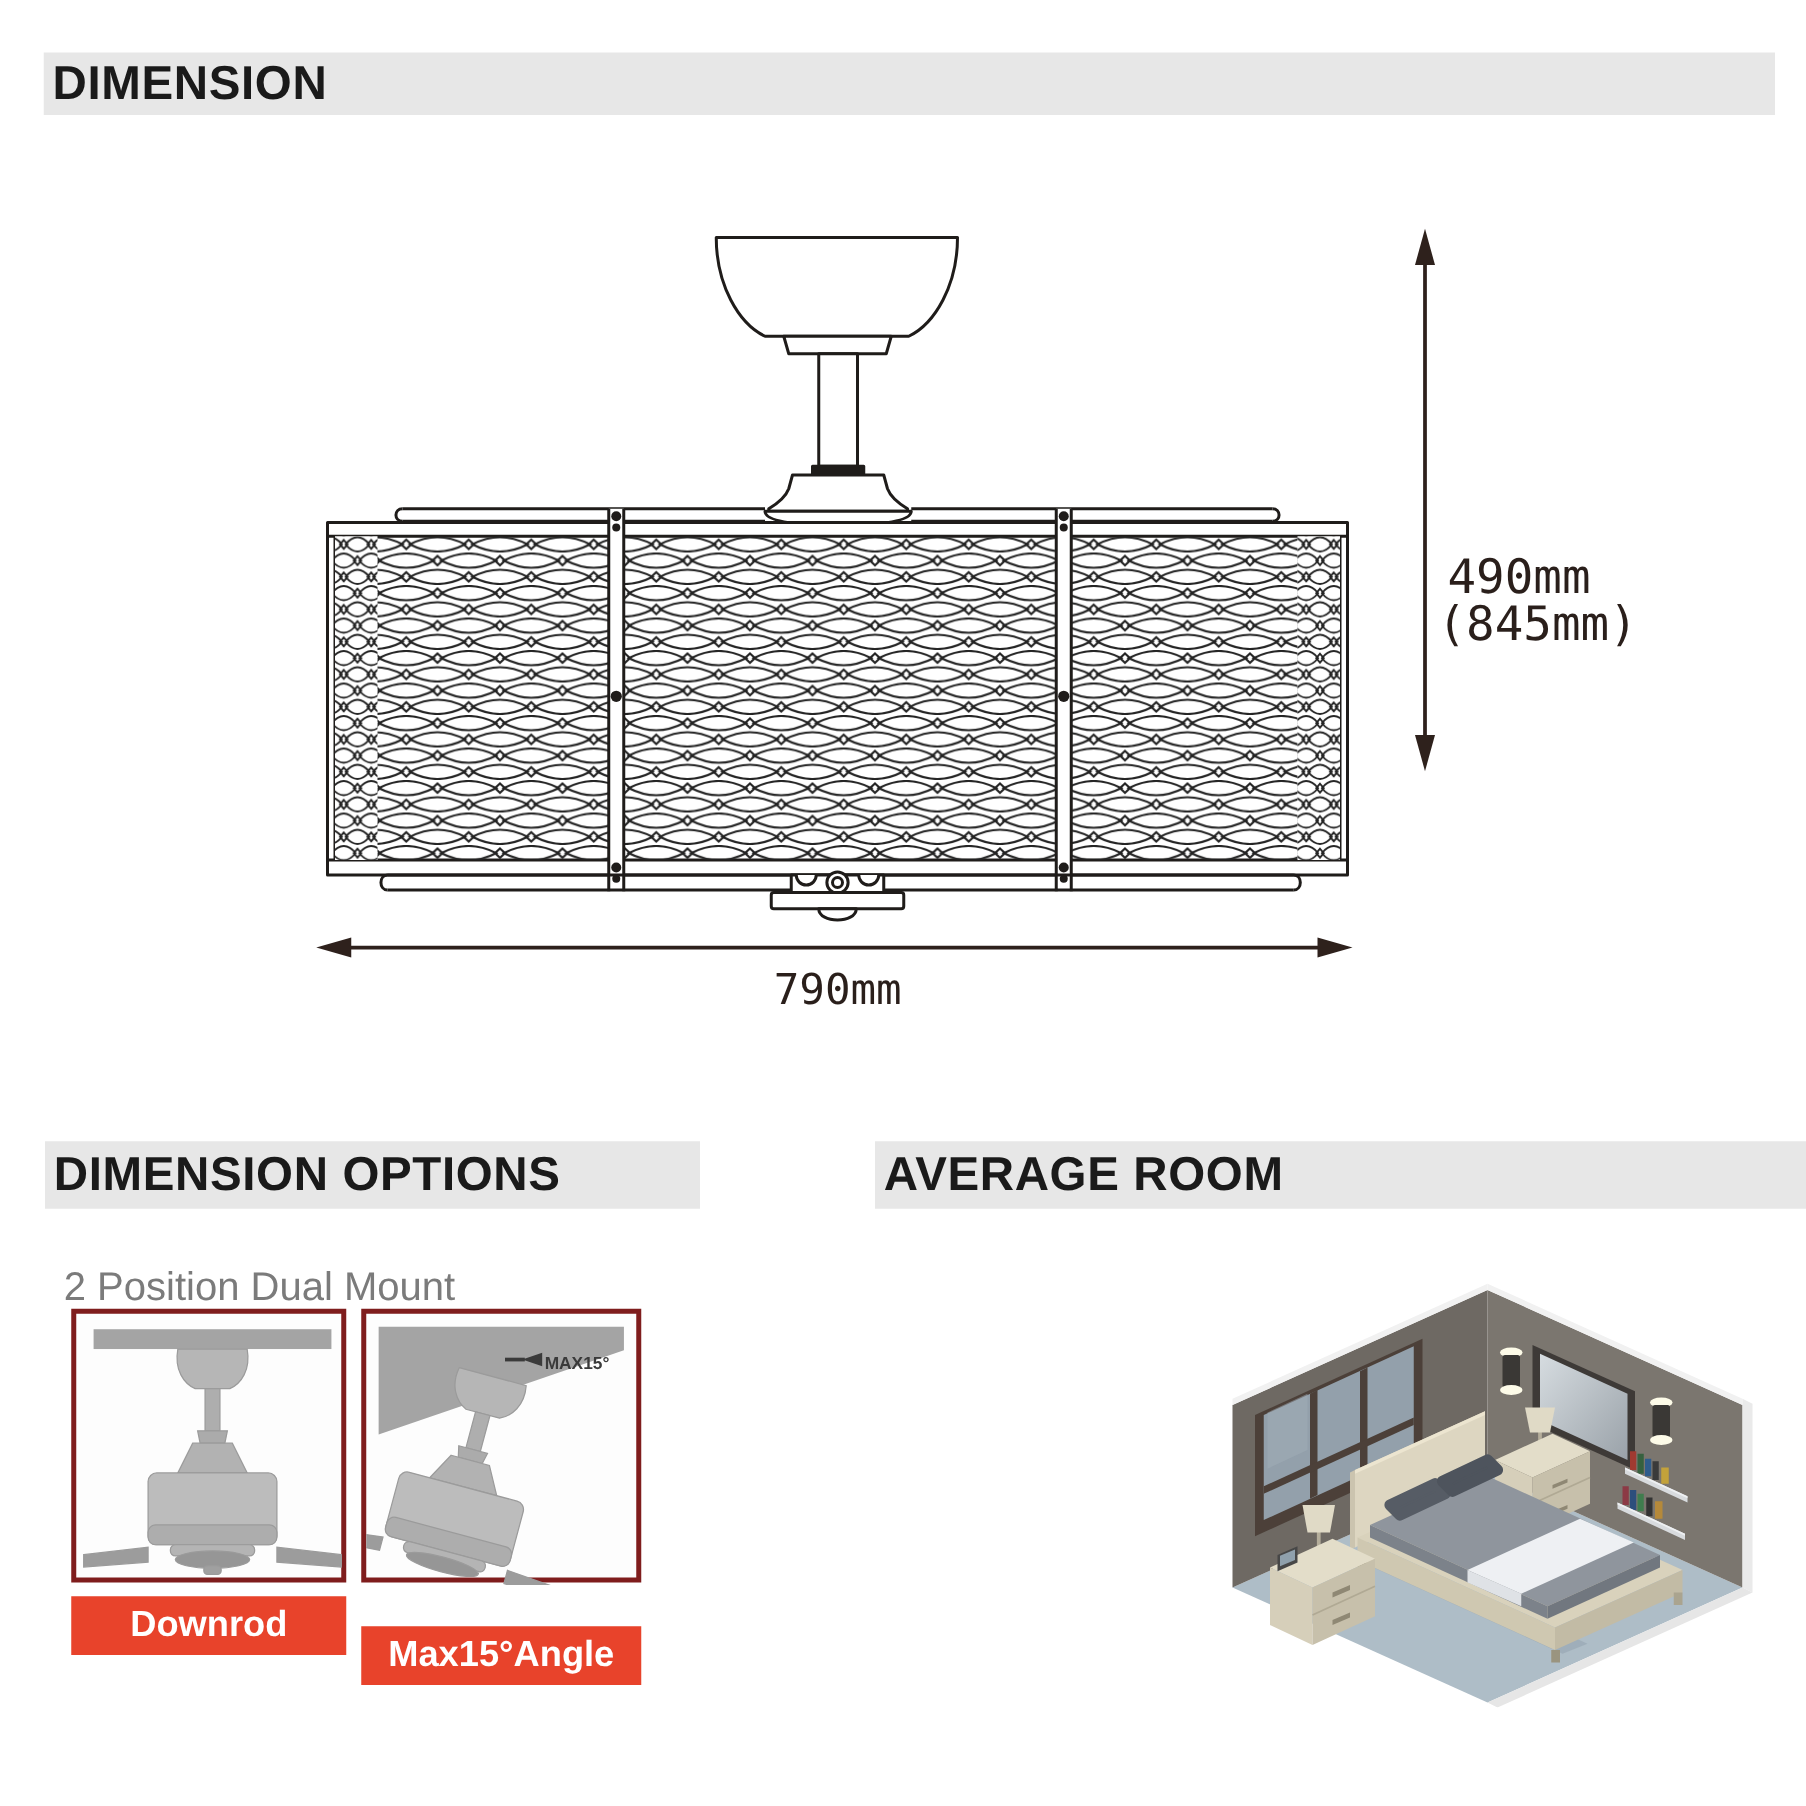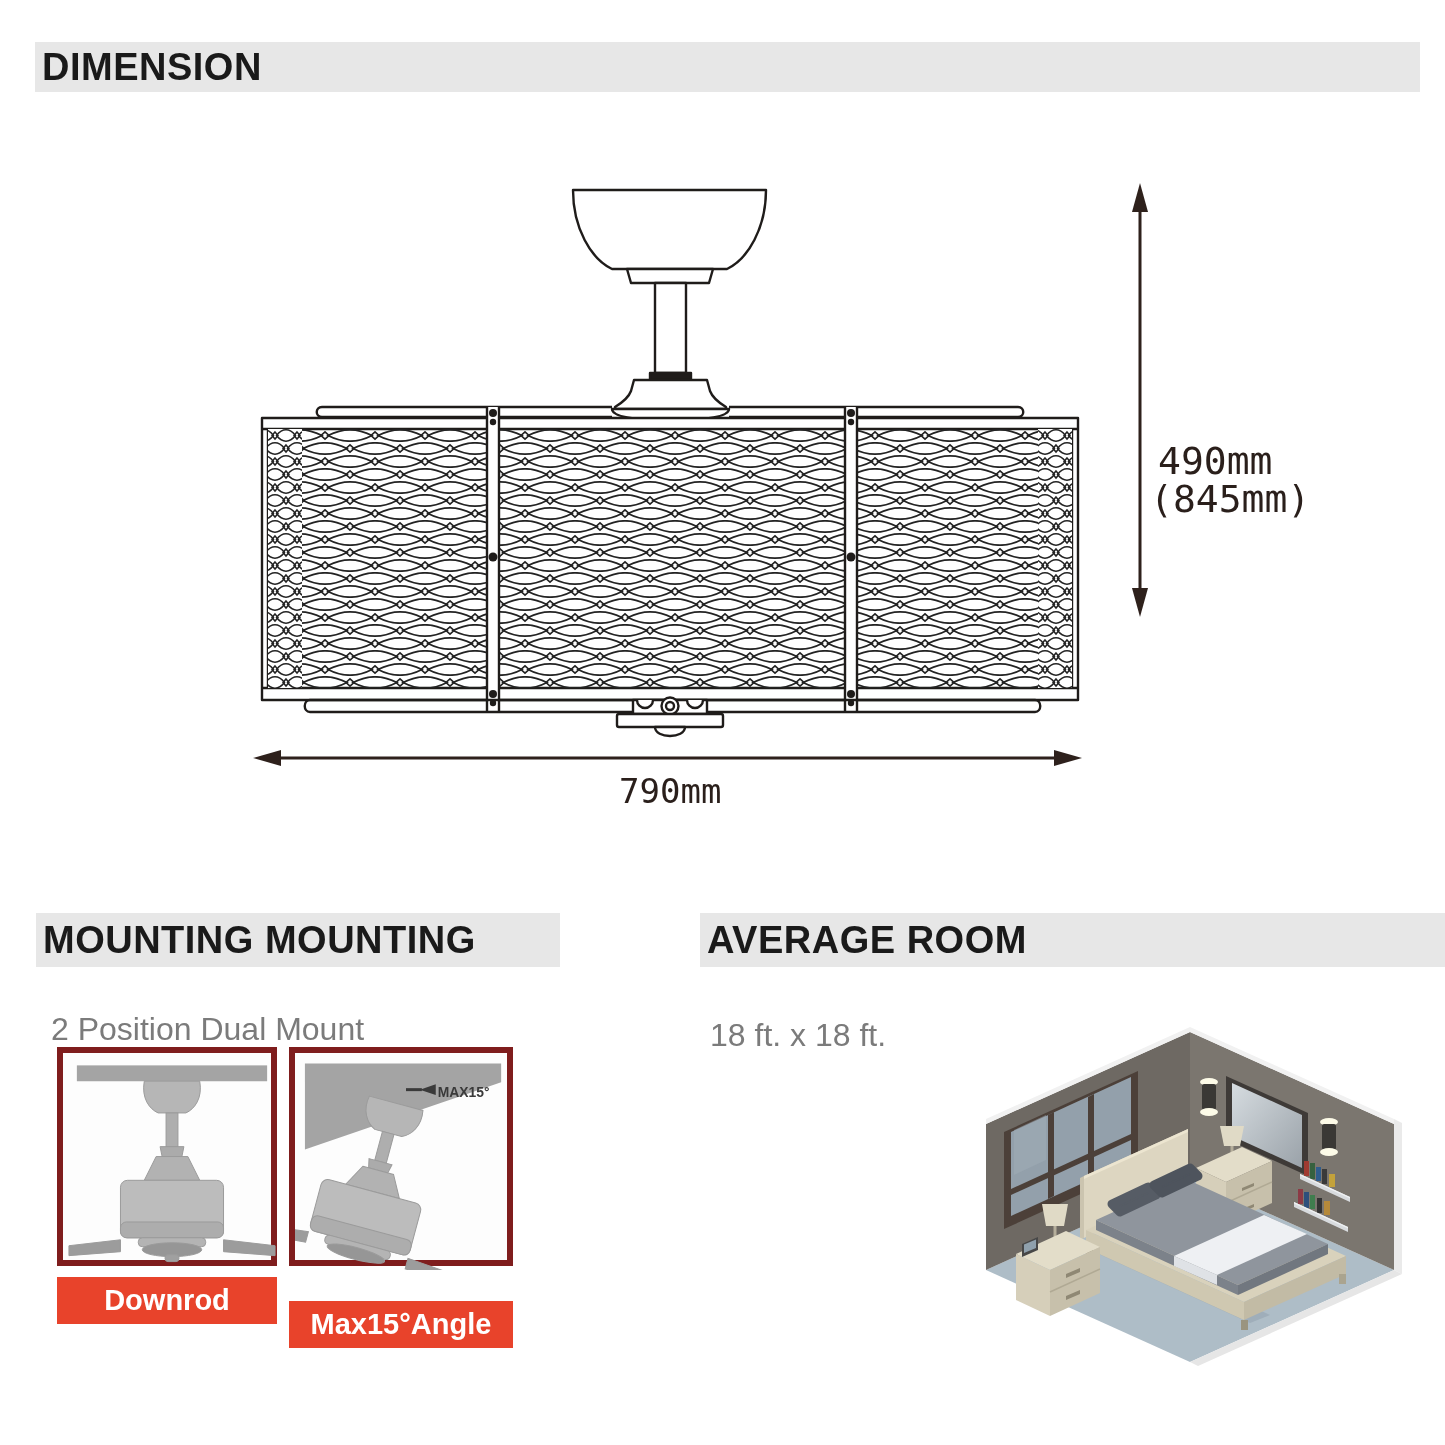--- a/index.html
+++ b/index.html
@@ -13,21 +13,21 @@
     padding-left:7px;box-sizing:border-box;white-space:nowrap;
   }
   #bar-dimension{left:35px;top:42px;width:1385px;height:50px;}
   #bar-mounting{left:36px;top:913px;width:524px;height:54px;}
   #bar-room{left:700px;top:913px;width:798px;height:54px;}
   .subtle{position:absolute;color:#7b7b7b;font-size:32px;white-space:nowrap;margin-top:20px;}
   #mount-sub{left:51px;top:991px;}
   #room-lines{left:710px;top:996px;line-height:39px;}
   #room-lines div{height:39px;}
   .card{
-    position:absolute;background:#fdfdfd;border:6px solid #7f1d1d;
+    position:absolute;background:#fdfdfd;border:4px solid #7f1d1d;
     box-sizing:border-box;
   }
   #card-downrod{left:57px;top:1047px;width:220px;height:219px;}
   #card-angle{left:289px;top:1047px;width:224px;height:219px;}
   .btn{
     position:absolute;background:#e8432b;color:#ffffff;font-weight:bold;
     font-size:29px;display:flex;align-items:center;justify-content:center;
     height:47px;box-sizing:border-box;
   }
   #btn-downrod{left:57px;top:1277px;width:220px;}
@@ -162,21 +162,21 @@
       <path d="M253,758 L281,750 L281,766 Z" stroke="none"></path>
       <path d="M1082,758 L1054,750 L1054,766 Z" stroke="none"></path>
     </g>
   </g>
   <text class="dim" x="1158" y="474" font-size="38">490mm</text>
   <text class="dim" x="1150" y="512" font-size="38">(845mm)</text>
   <text class="dim" x="619" y="803" font-size="34">790mm</text>
 </svg>
 
 <div class="hbar" id="bar-mounting">
-  <span>MOUNTING MOUNTING</span>
+  <span>DIMENSION OPTIONS</span>
 </div>
 <div class="subtle" id="mount-sub">2 Position Dual Mount</div>
 
 <div class="card" id="card-downrod">
   <svg width="218" height="217" viewBox="0 0 220 218">
     <rect x="14" y="12" width="192" height="16" fill="#a4a4a4"></rect>
     <g stroke="#9b9b9b" stroke-width="1">
       <path d="M82,28 H138 C141,45 133,56 124,60 H96 C87,56 79,45 82,28 Z" fill="#b6b6b6"></path>
       <rect x="104" y="60" width="12" height="34" fill="#aeaeae"></rect>
       <path d="M98,94 h24 l-2,10 h-20 z" fill="#ababab"></path>
@@ -219,21 +219,20 @@
   <span>Downrod</span>
 </div>
 <div class="btn" id="btn-angle">
   <span>Max15°Angle</span>
 </div>
 
 <div class="hbar" id="bar-room">
   <span>AVERAGE ROOM</span>
 </div>
 <div class="subtle" id="room-lines">
-  <div>18 ft. x 18 ft.</div>
 </div>
 
 <svg class="abs" style="left:958px;top:1018px" width="445" height="348" viewBox="0 0 445 348">
   <defs>
     <linearGradient id="tvg" x1="0" y1="0" x2="1" y2="1">
       <stop offset="0" stop-color="#d6dce0"></stop>
         <stop offset="1" stop-color="#9aa2a9"></stop>
     </linearGradient>
   </defs>
 

